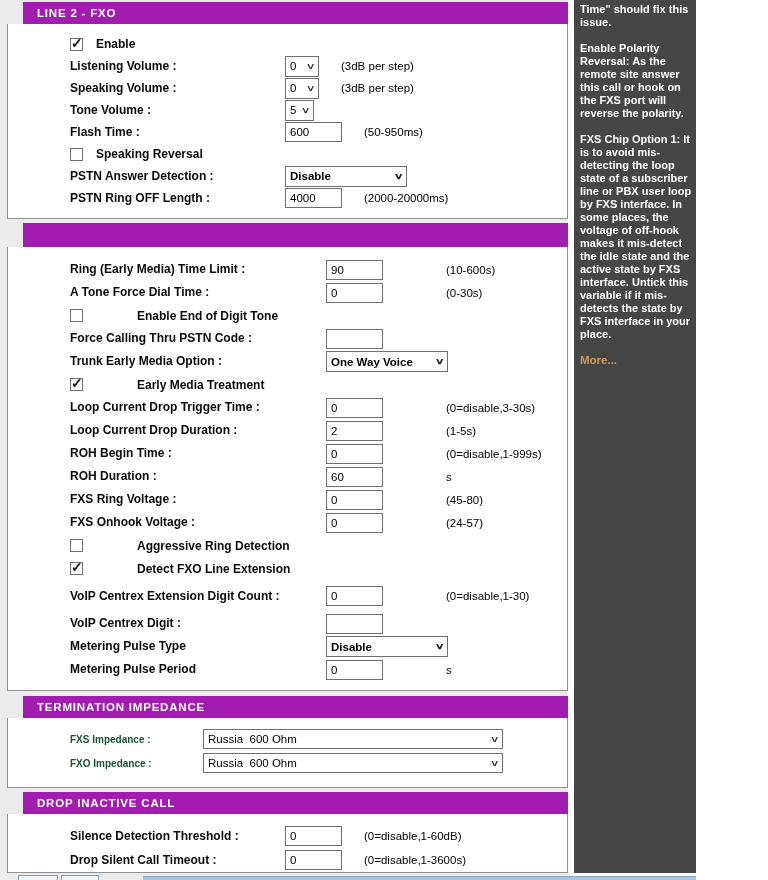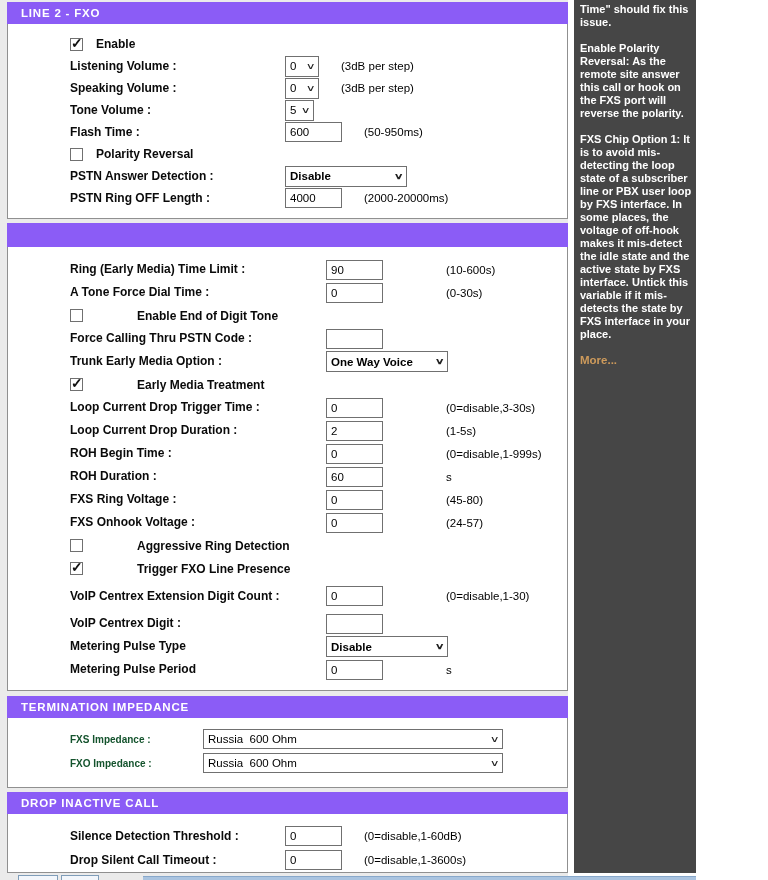--- a/index.html
+++ b/index.html
@@ -1,22 +1,22 @@
 <!DOCTYPE html>
 <html><head>
 <meta charset="utf-8">
 <style>
   html,body{margin:0;padding:0;}
   body{background:#fff;}
   .screen{position:relative;width:768px;height:880px;background:#ffffff;overflow:hidden;
           font-family:"Liberation Sans",sans-serif;}
   .content-col{position:absolute;left:0;top:0;width:568px;height:880px;background:#ebebeb;
                padding:2px 0 0 7px;box-sizing:border-box;}
-  .bar{height:22px;background:#8b5cf6;color:#fff;display:flex;align-items:center;
-       padding-left:14px;box-sizing:border-box;font-size:11.5px;font-weight:bold;letter-spacing:.8px;}
+  .bar{height:22px;background:#a21caf;color:#fff;display:flex;align-items:center;
+       padding-left:14px;box-sizing:border-box;font-size:11.5px;font-weight:bold;letter-spacing:.8px;margin-left:16px;}
   .bar.tall-bar{height:24px;}
   .panel{background:#fff;border:1px solid #909090;border-top:none;box-sizing:border-box;}
   .gap4{height:4px;} .gap5{height:5px;}
   .row{display:flex;align-items:center;padding-left:62px;height:22px;}
   .p2 .row{height:23px;gap:41px;}
   .row.tall{height:32px;}
   .pad-t9{padding-top:9px;padding-bottom:9px;}
   .pad-t11{padding-top:11px;padding-bottom:9px;}
   .pad-imp{padding-top:9px;padding-bottom:12px;}
   .pad-drop{padding-top:10px;}
@@ -81,21 +81,21 @@
           <span class="chev">∨</span>
         </span>
       </div>
       <div class="row">
         <span class="lbl">Flash Time :</span>
         <input class="txt" value="600" style="">
         <span class="hint">(50-950ms)</span>
       </div>
       <div class="row">
         <span class="checkbox"></span>
-        <span class="cblbl">Polarity Reversal</span>
+        <span class="cblbl">Speaking Reversal</span>
       </div>
       <div class="row">
         <span class="lbl">PSTN Answer Detection :</span>
         <span class="sel sel-md">
           <span class="selval">Disable</span>
           <span class="chev">∨</span>
         </span>
       </div>
       <div class="row">
         <span class="lbl">PSTN Ring OFF Length :</span>
@@ -168,21 +168,21 @@
         <span class="lbl">FXS Onhook Voltage :</span>
         <input class="txt" value="0" style="">
         <span class="hint">(24-57)</span>
       </div>
       <div class="row">
         <span class="checkbox"></span>
         <span class="cblbl">Aggressive Ring Detection</span>
       </div>
       <div class="row">
         <span class="checkbox checked"></span>
-        <span class="cblbl">Trigger FXO Line Presence</span>
+        <span class="cblbl">Detect FXO Line Extension</span>
       </div>
       <div class="row tall">
         <span class="lbl">VoIP Centrex Extension Digit Count :</span>
         <input class="txt" value="0" style="">
         <span class="hint">(0=disable,1-30)</span>
       </div>
       <div class="row">
         <span class="lbl">VoIP Centrex Digit :</span>
         <input class="txt" value="" style="">
       </div>

